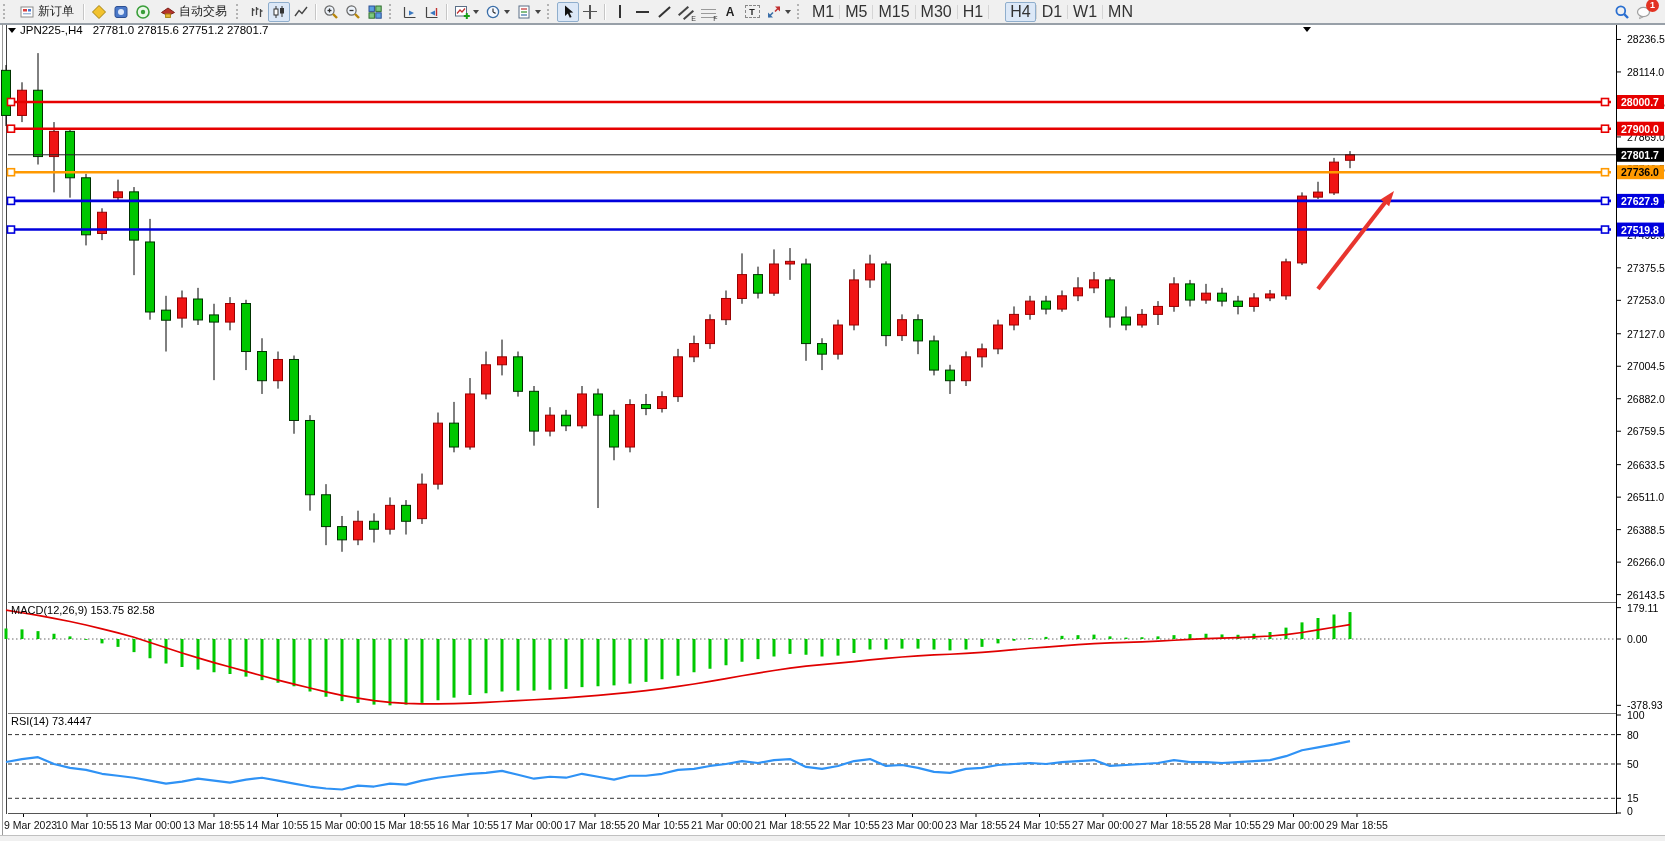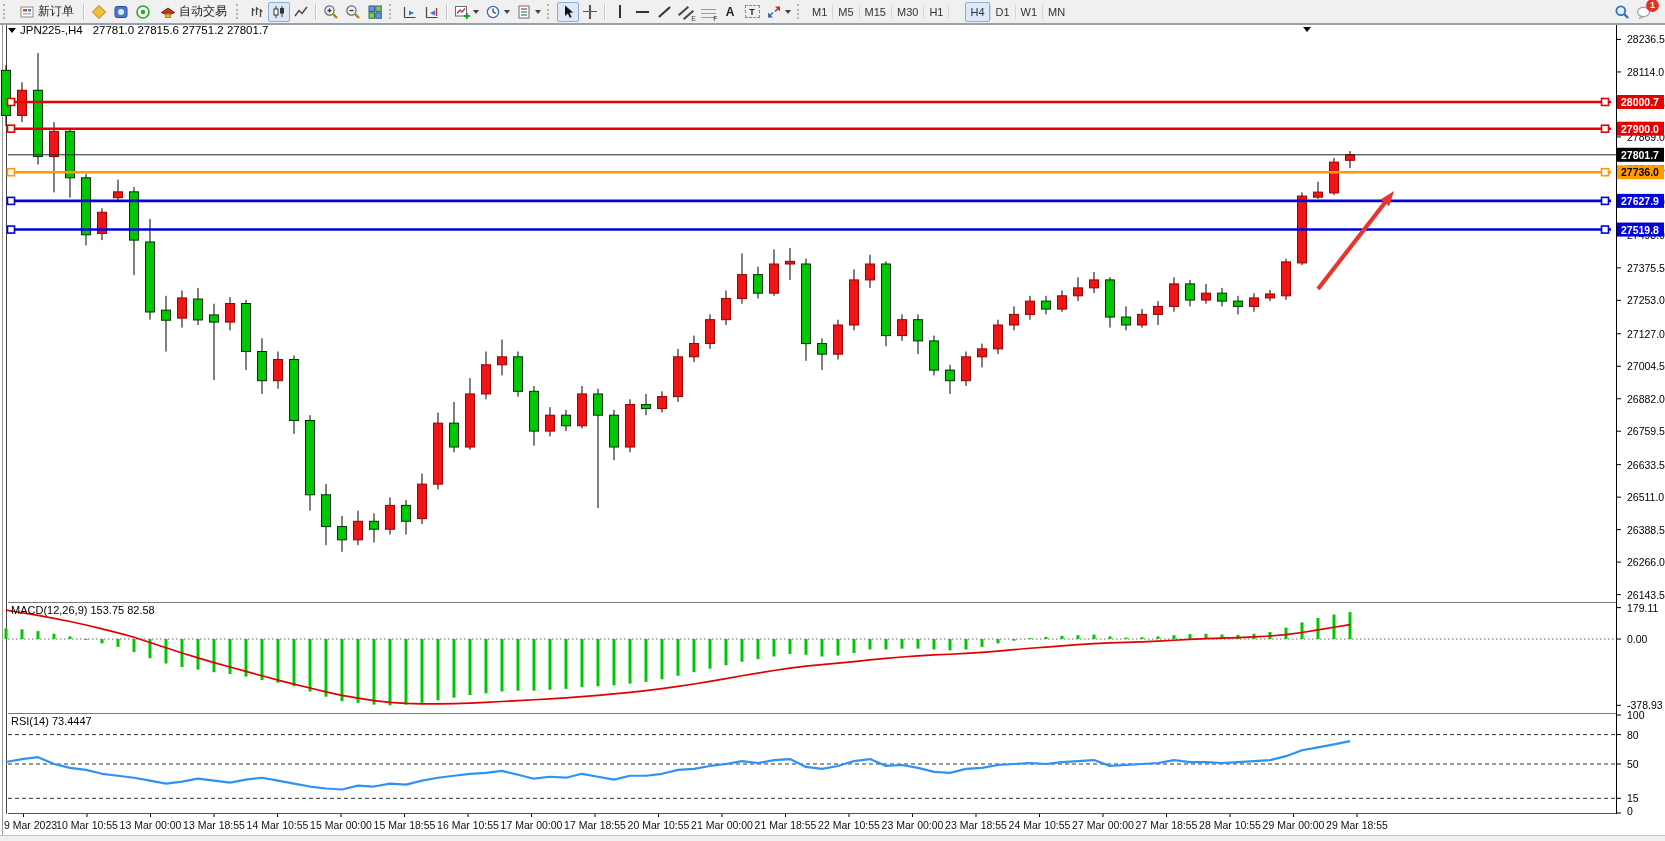--- a/index.html
+++ b/index.html
@@ -27,21 +27,21 @@
   .fibo-i{position:relative;width:15px;height:12px;display:inline-block;
     background:repeating-linear-gradient(#0000 0 3px,#9a9a9a 3px 4px);}
   .fibo-f{position:absolute;right:-2px;bottom:-4px;font-size:7px;color:#333;}
   .tlabel-i{width:13px;height:11px;border:1px dashed #888;display:flex;align-items:center;justify-content:center;
     font-size:9px;font-weight:bold;color:#222;}
   .crosshair-i{position:relative;width:14px;height:14px;display:inline-block;}
   .crosshair-i::before{content:"";position:absolute;left:6px;top:0;width:1.6px;height:14px;background:#555;}
   .crosshair-i::after{content:"";position:absolute;left:0;top:6px;width:14px;height:1.6px;background:#555;}
   #tf-group{display:flex;align-items:center;}
   .tfbtn{height:20px;min-width:24px;padding:0 4px;display:flex;align-items:center;justify-content:center;
-    font-size:11px;color:#333;border:1px solid transparent;border-radius:2px;box-sizing:border-box;}
+    font-size:16px;color:#333;border:1px solid transparent;border-radius:2px;box-sizing:border-box;}
   .tfbtn.active{background:#dce8f7;border-color:#8faecd;margin-left:16px;}
   .spacer{flex:1;}
   .badge{position:absolute;right:-5px;top:-4px;width:13px;height:13px;background:#e23222;border-radius:50%;
     color:#fff;font-size:9px;font-weight:bold;display:flex;align-items:center;justify-content:center;}
   .chatwrap{position:relative;margin-right:10px;}
   
   #chart{position:absolute;left:0;top:0;z-index:1;}
   text{font-family:"Liberation Sans","DejaVu Sans",sans-serif;}
 </style>
 </head>

